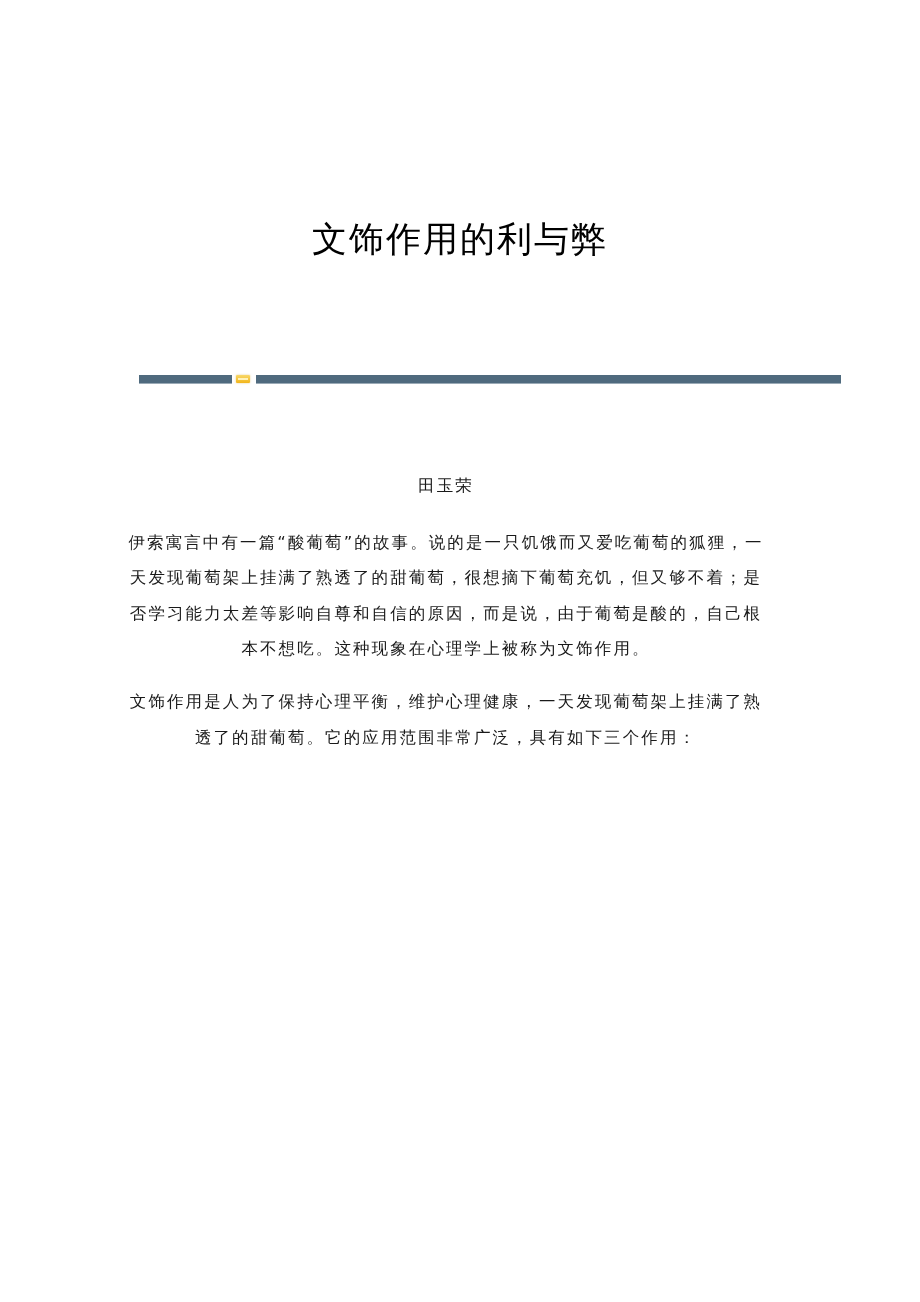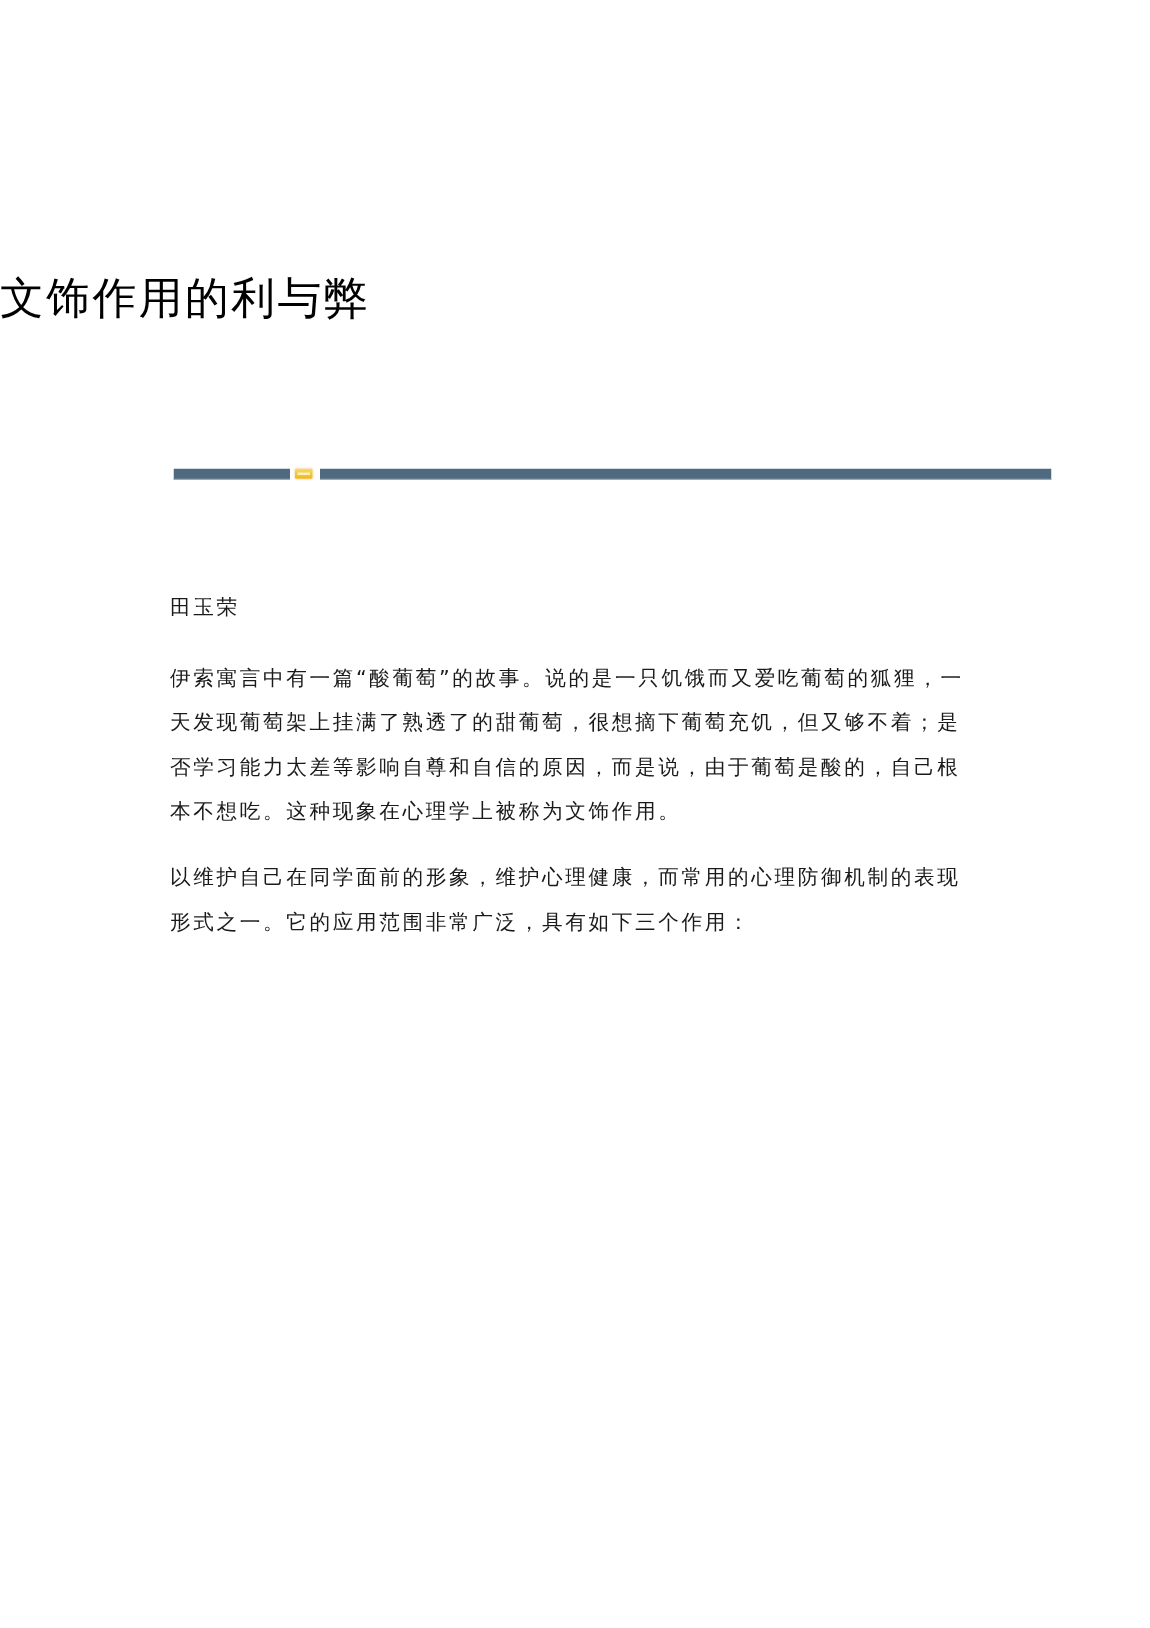--- a/index.html
+++ b/index.html
@@ -13,21 +13,21 @@
       position: relative;
       overflow: hidden;
       font-family: "DejaVu Sans", "Liberation Sans", sans-serif;
       color: #1a1a1a;
     }
     .title {
       position: absolute;
       left: 0;
       width: 920px;
       top: 214px;
-      text-align: left;
+      text-align: center;
       font-family: "DejaVu Serif", "Liberation Serif", serif;
       font-size: 35px;
       letter-spacing: 2px;
       color: #000;
       line-height: 50px;
     }
     .divider {
       position: absolute;
       top: 375px;
       left: 139px;
@@ -64,26 +64,27 @@
       position: absolute;
       left: 117px;
       top: 0;
       right: 0;
       height: 8px;
       background: #4f6a7e;
       border-bottom: 1px solid #9aaab6;
     }
     .content {
       position: absolute;
-      left: 136px;
+      left: 126px;
       top: 468px;
       width: 640px;
       font-size: 16.5px;
       line-height: 35.6px;
       letter-spacing: 2.1px;
+      text-align: center;
     }
     .content p {
       margin: 0 0 17px 0;
     }
     .content .author {
       margin-bottom: 21px;
     }
   </style>
 </head>
 <body>
@@ -92,14 +93,14 @@
 
 <div class="divider">
   <div class="bar-left"></div>
   <div class="badge"></div>
   <div class="bar-right"></div>
 </div>
 
 <div class="content">
   <p class="author">田玉荣</p>
   <p>伊索寓言中有一篇“酸葡萄”的故事。说的是一只饥饿而又爱吃葡萄的狐狸，一天发现葡萄架上挂满了熟透了的甜葡萄，很想摘下葡萄充饥，但又够不着；是否学习能力太差等影响自尊和自信的原因，而是说，由于葡萄是酸的，自己根本不想吃。这种现象在心理学上被称为文饰作用。</p>
-  <p>以维护自己在同学面前的形象，维护心理健康，而常用的心理防御机制的表现形式之一。它的应用范围非常广泛，具有如下三个作用：</p>
+  <p>文饰作用是人为了保持心理平衡，维护心理健康，一天发现葡萄架上挂满了熟透了的甜葡萄。它的应用范围非常广泛，具有如下三个作用：</p>
 </div>
 
 </body></html>

